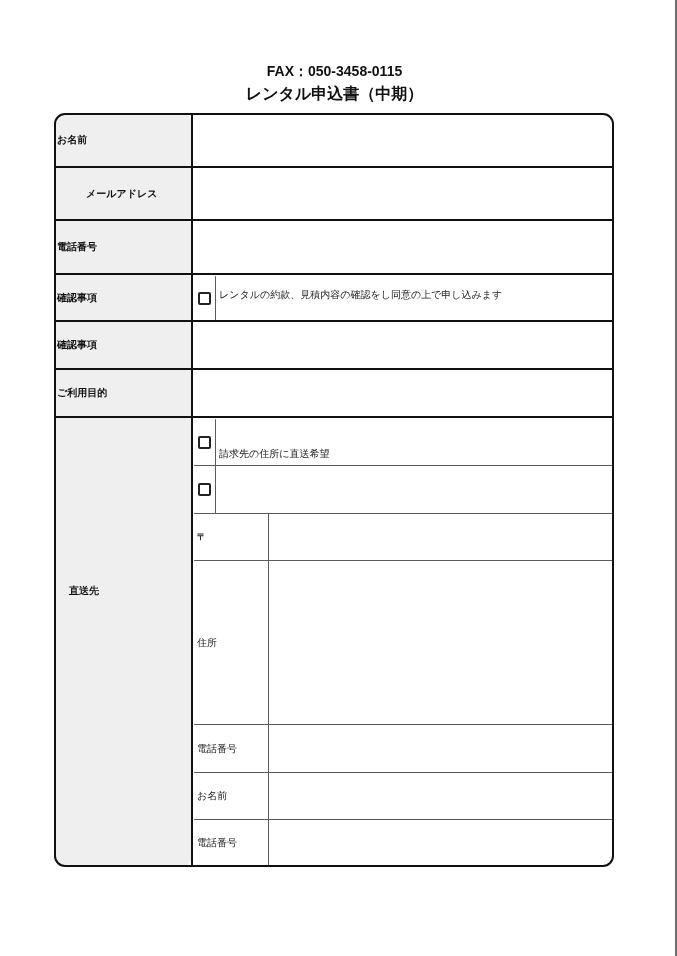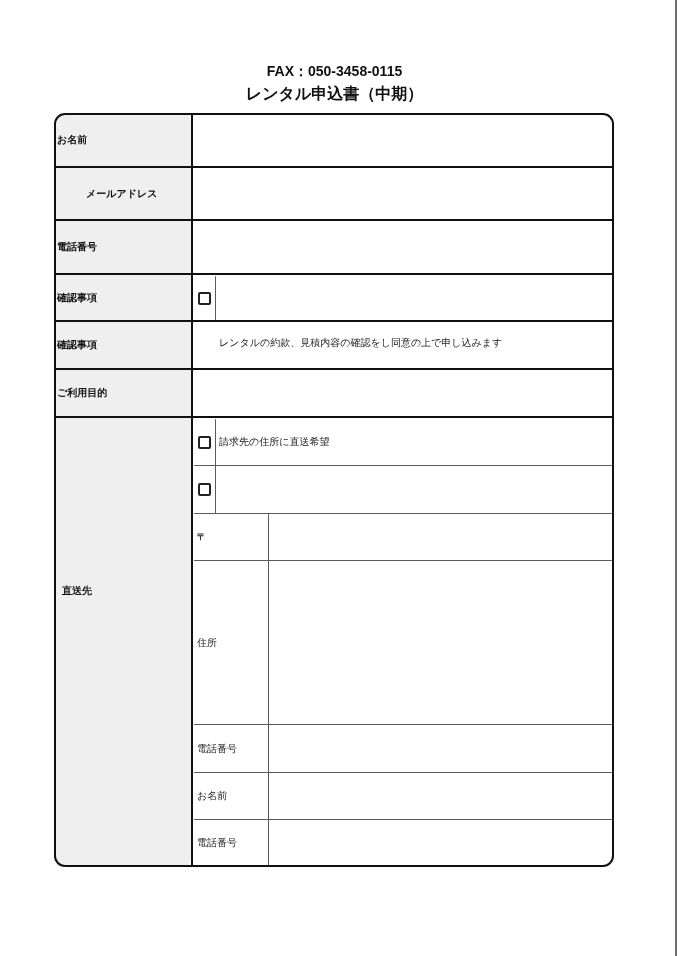--- a/index.html
+++ b/index.html
@@ -96,34 +96,34 @@
   <div class="abs" style="left:140px;top:56px;width:418px;height:51px;"></div>
 
   <div class="abs lbl" style="left:0;top:107px;width:138px;height:54px;">電話番号</div>
   <div class="abs" style="left:140px;top:109px;width:418px;height:52px;"></div>
 
   <div class="abs lbl" style="left:0;top:161px;width:138px;height:47px;">確認事項</div>
   <div class="abs" style="left:140px;top:163px;width:21px;height:45px;display:flex;align-items:center;justify-content:center;">
     <div class="checkbox"></div>
   </div>
   <div class="abs vthin" style="left:161px;top:163px;height:45px;"></div>
-  <div class="abs cell-text" style="left:165px;top:163px;width:390px;height:37px;margin-top:48px;">レンタルの約款、見積内容の確認をし同意の上で申し込みます</div>
+  <div class="abs cell-text" style="left:165px;top:163px;width:390px;height:37px;">レンタルの約款、見積内容の確認をし同意の上で申し込みます</div>
 
   <div class="abs lbl" style="left:0;top:208px;width:138px;height:48px;">確認事項</div>
   <div class="abs" style="left:140px;top:210px;width:418px;height:46px;"></div>
 
   <div class="abs lbl" style="left:0;top:256px;width:138px;height:48px;">ご利用目的</div>
   <div class="abs" style="left:140px;top:258px;width:418px;height:46px;"></div>
 
-  <div class="abs lbl" style="left:5px;top:304px;width:138px;height:348px;">直送先</div>
+  <div class="abs lbl" style="left:12px;top:304px;width:138px;height:348px;">直送先</div>
 
   <div class="abs" style="left:140px;top:306px;width:21px;height:46px;display:flex;align-items:center;justify-content:center;">
     <div class="checkbox"></div>
   </div>
-  <div class="abs cell-text" style="left:165px;top:306px;width:390px;height:46px;">請求先の住所に直送希望</div>
+  <div class="abs cell-text" style="left:165px;top:318px;width:390px;height:46px;">請求先の住所に直送希望</div>
 
   <div class="abs" style="left:140px;top:353px;width:21px;height:47px;display:flex;align-items:center;justify-content:center;">
     <div class="checkbox"></div>
   </div>
   <div class="abs vthin" style="left:161px;top:306px;height:94px;"></div>
 
   <div class="abs cell-text" style="left:143px;top:401px;width:70px;height:46px;font-size:9px;font-weight:bold;">〒</div>
   <div class="abs" style="left:215px;top:401px;width:343px;height:46px;"></div>
 
   <div class="abs cell-text" style="left:143px;top:448px;width:70px;height:163px;">住所</div>

